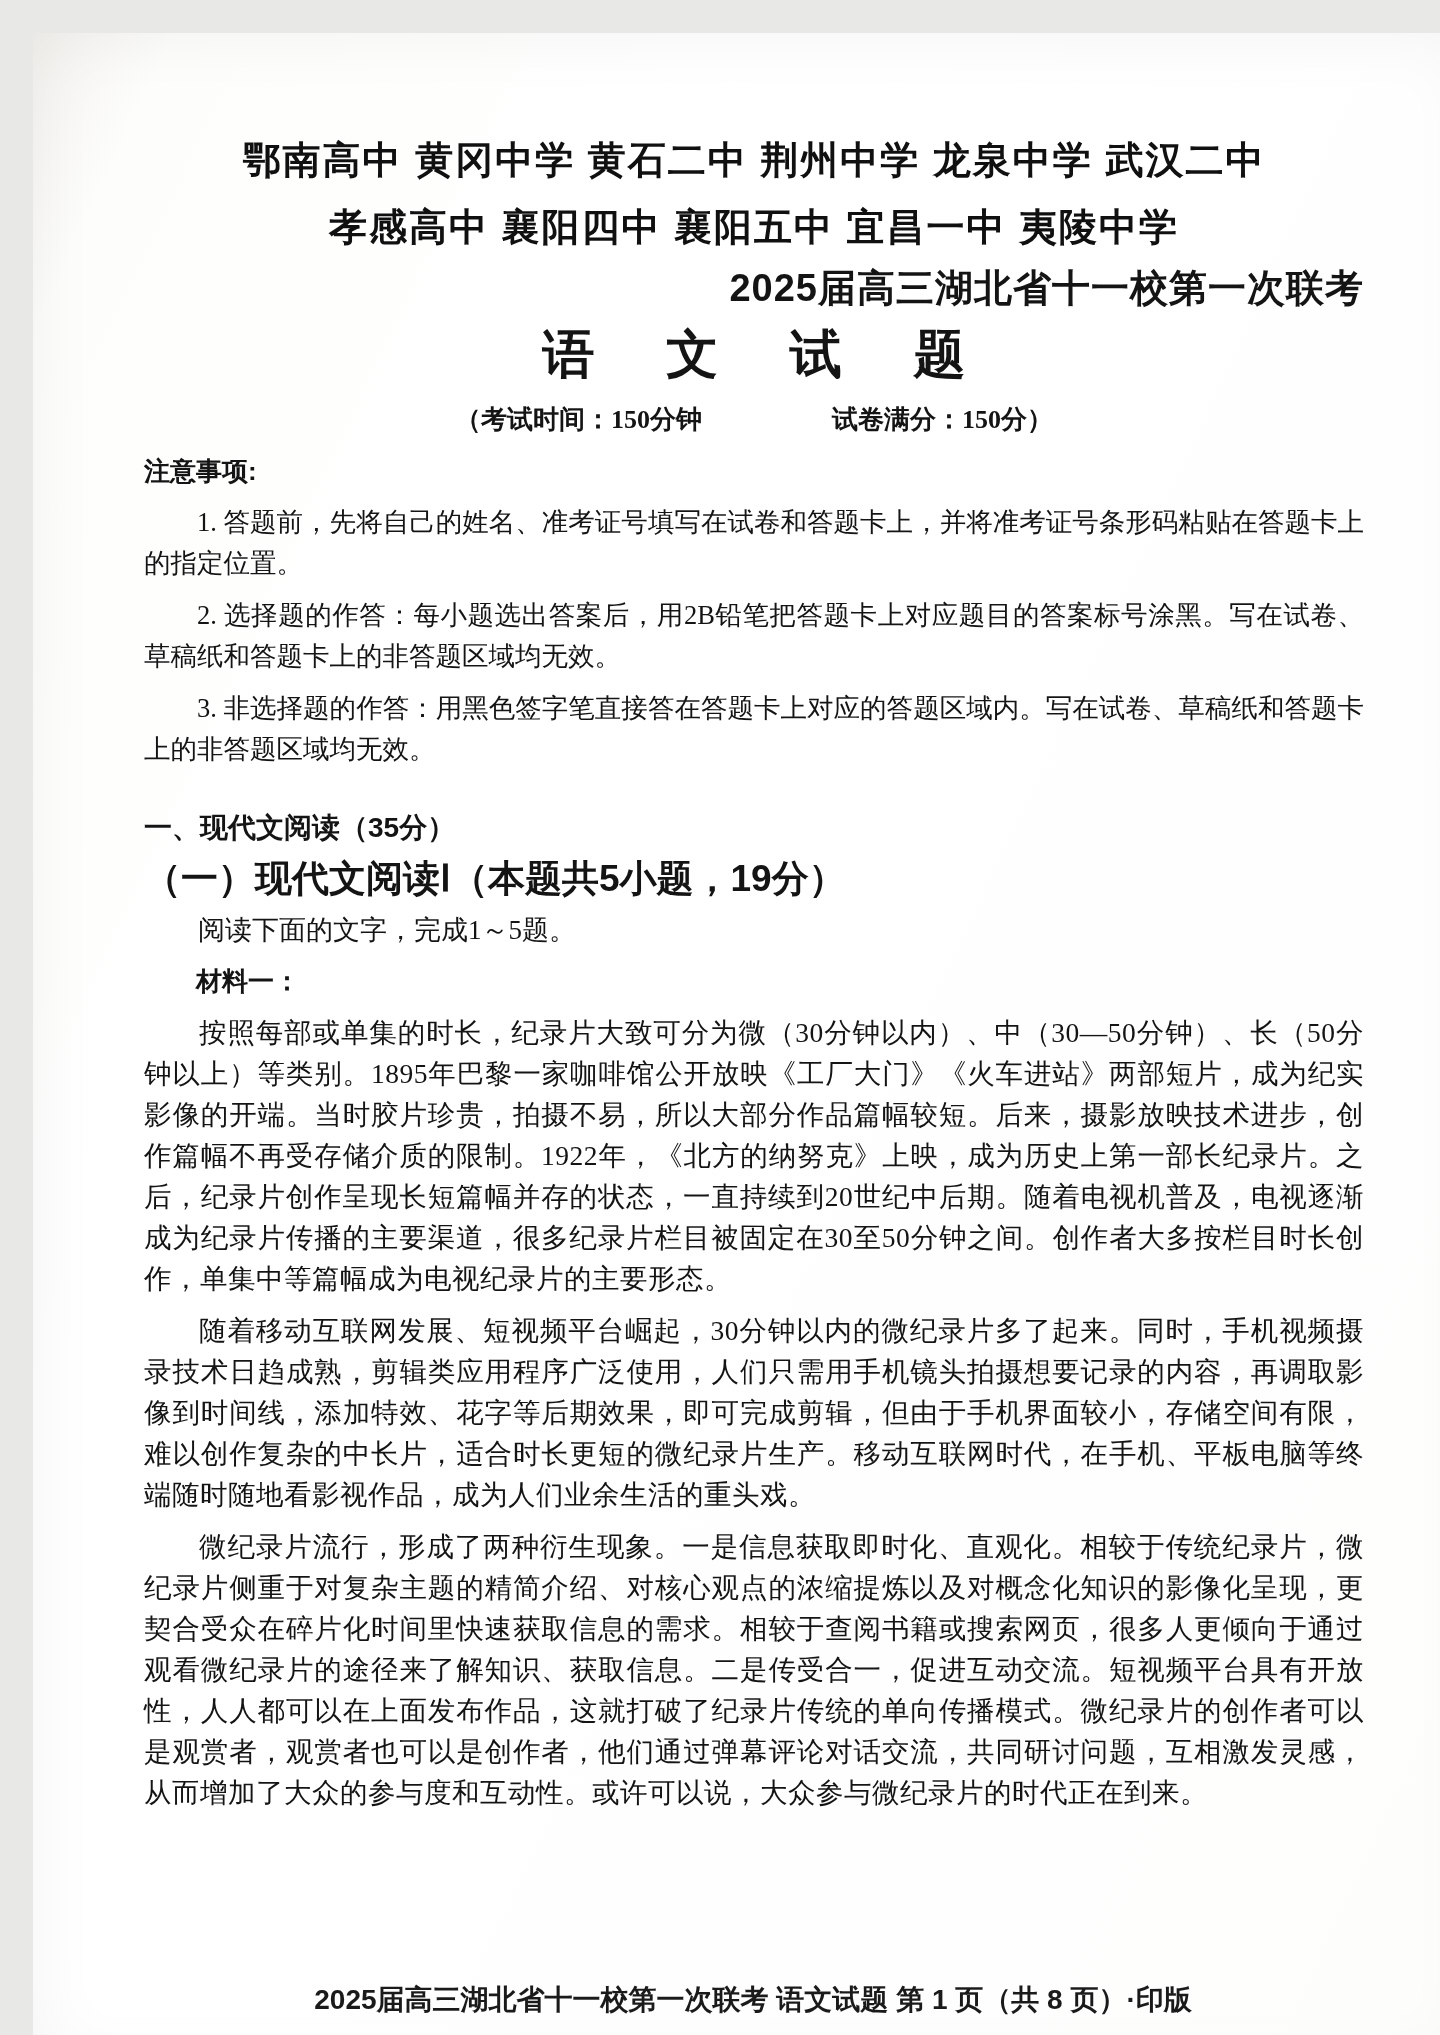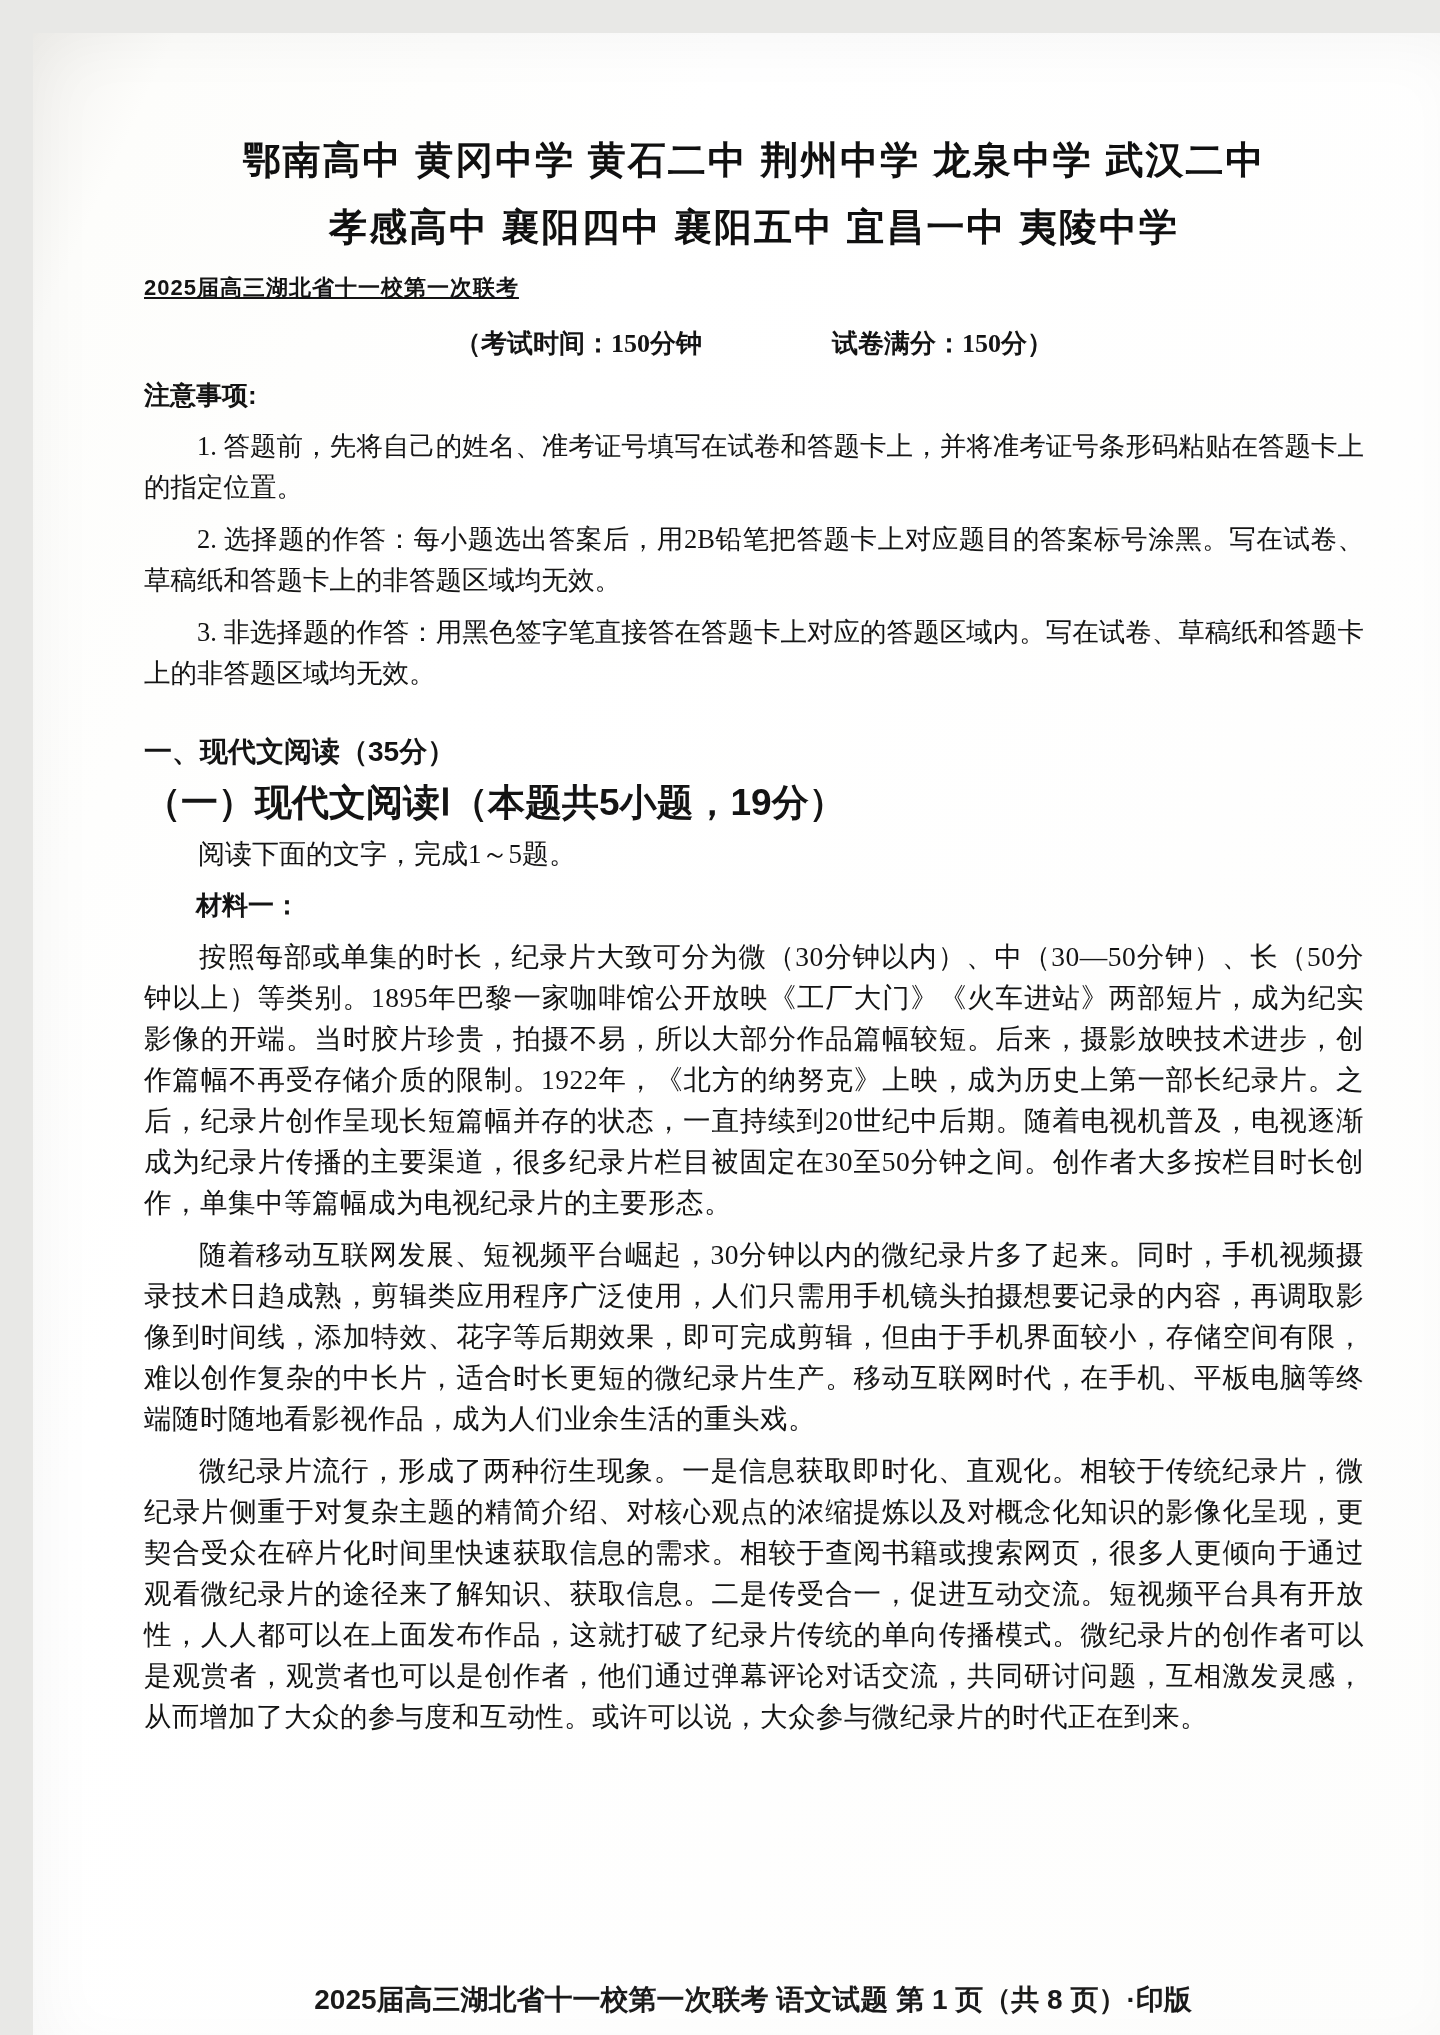--- a/index.html
+++ b/index.html
@@ -29,26 +29,25 @@
     font-size: 38px;
     line-height: 56px;
     text-align: center;
     letter-spacing: 2px;
     color: #101010;
   }
 
   .exam-session {
     font-family: "Liberation Sans", sans-serif;
     font-weight: 700;
-    font-size: 22px;
+    font-size: 38px;
     line-height: 44px;
-    text-align: left;
+    text-align: right;
     margin-top: 10px;
     letter-spacing: 1px;
-    text-decoration: underline;
   }
 
   .subject-title {
     font-family: "Liberation Sans", sans-serif;
     font-weight: 700;
     font-size: 52px;
     line-height: 64px;
     text-align: center;
     letter-spacing: 0.55em;
     text-indent: 0.55em; 
@@ -144,20 +143,21 @@
   }
 </style>
 </head>
 <body>
 
 <div class="sheet">
 
   <div class="schools-line">鄂南高中 黄冈中学 黄石二中 荆州中学 龙泉中学 武汉二中</div>
   <div class="schools-line">孝感高中 襄阳四中 襄阳五中 宜昌一中 夷陵中学</div>
   <div class="exam-session">2025届高三湖北省十一校第一次联考</div>
+  <div class="subject-title">语 文 试 题</div>
   <div class="exam-info">（考试时间：150分钟　　　　　试卷满分：150分）</div>
 
   <div class="notice-title">注意事项:</div>
   <div class="notice-item">1. 答题前，先将自己的姓名、准考证号填写在试卷和答题卡上，并将准考证号条形码粘贴在答题卡上的指定位置。</div>
   <div class="notice-item">2. 选择题的作答：每小题选出答案后，用2B铅笔把答题卡上对应题目的答案标号涂黑。写在试卷、草稿纸和答题卡上的非答题区域均无效。</div>
   <div class="notice-item">3. 非选择题的作答：用黑色签字笔直接答在答题卡上对应的答题区域内。写在试卷、草稿纸和答题卡上的非答题区域均无效。</div>
 
   <div class="section-heading">一、现代文阅读（35分）</div>
   <div class="subsection-heading">（一）现代文阅读Ⅰ（本题共5小题，19分）</div>
   <div class="reading-instruction">阅读下面的文字，完成1～5题。</div>

